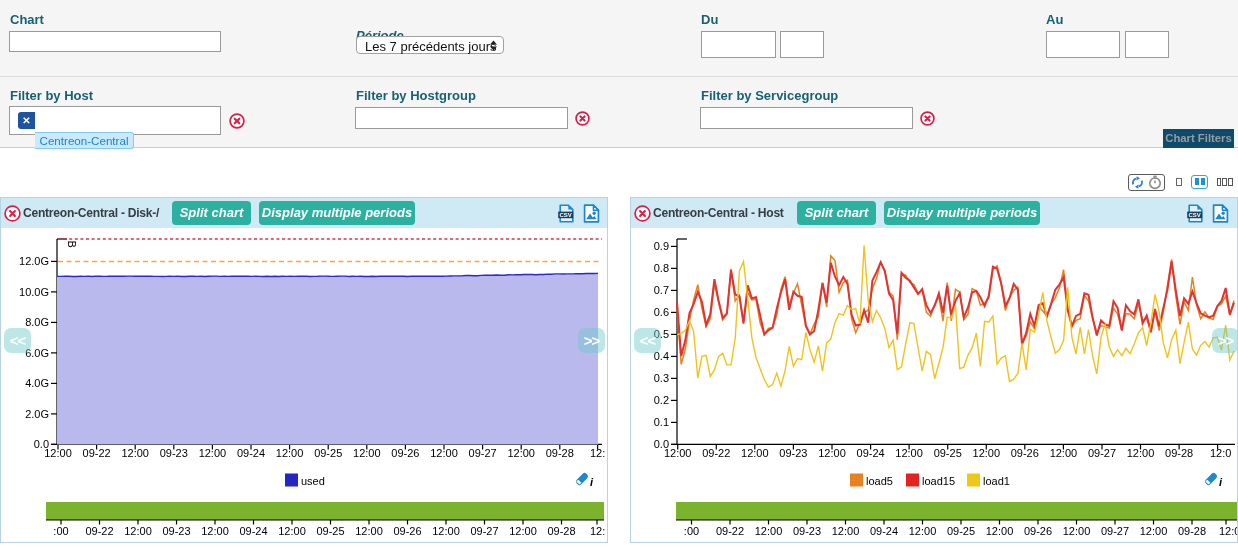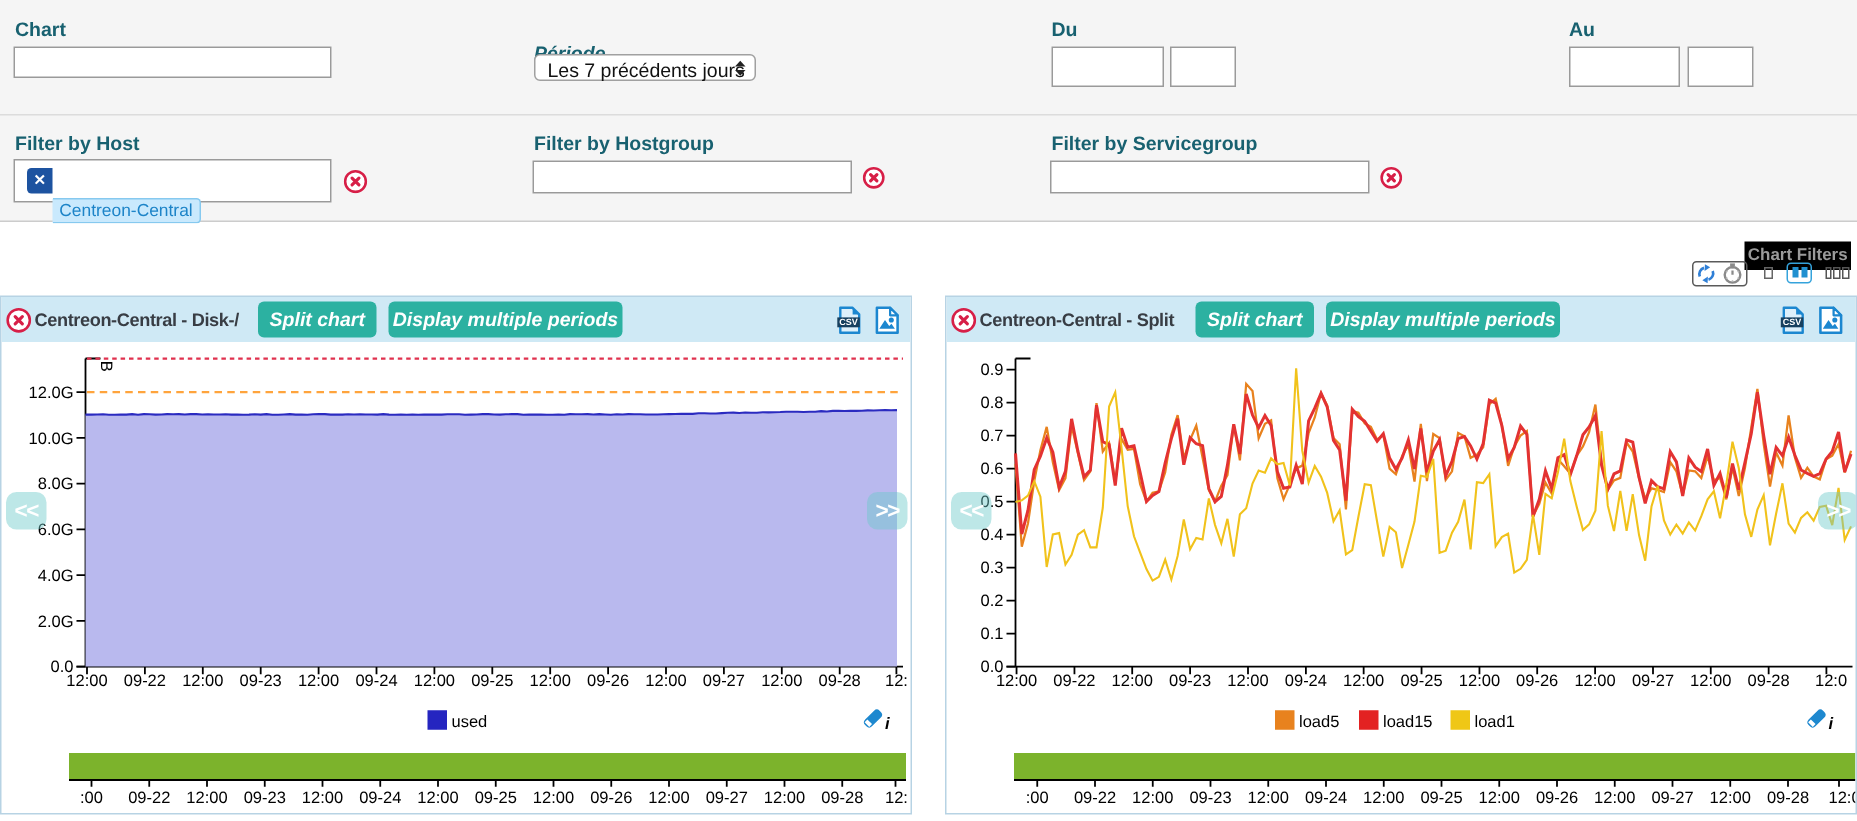--- a/index.html
+++ b/index.html
@@ -61,21 +61,21 @@
       <path d="M5.4,5.4 L9.6,9.6 M9.6,5.4 L5.4,9.6" stroke="#d71f47" stroke-width="2.1" stroke-linecap="round"></path>
     </svg></div>
 
 <div class="lbl" style="left:701px;top:88px;">Filter by Servicegroup</div>
 <div class="inp" style="left:700px;top:107px;width:213px;height:22px;"></div>
 <div class="abs" style="left:920px;top:111px;"><svg width="15" height="15" viewBox="0 0 15 15">
       <circle cx="7.5" cy="7.5" r="6.4" fill="#fff" stroke="#d71f47" stroke-width="1.7"></circle>
       <path d="M5.4,5.4 L9.6,9.6 M9.6,5.4 L5.4,9.6" stroke="#d71f47" stroke-width="2.1" stroke-linecap="round"></path>
     </svg></div>
 
-<div class="abs" style="left:1163px;top:129px;width:71px;height:19px;background:#000000;color:#9a9a9a;font-size:11.3px;font-weight:bold;text-align:center;line-height:19px;white-space:nowrap;margin-top:32px;">Chart Filters</div>
+<div class="abs" style="left:1163px;top:129px;width:71px;height:19px;background:#0c4a6e;color:#9a9a9a;font-size:11.3px;font-weight:bold;text-align:center;line-height:19px;white-space:nowrap;">Chart Filters</div>
 
 <div class="abs" style="left:1128px;top:174px;width:37px;height:17px;border:1.8px solid #5a5a5a;border-radius:3px;"></div>
 <svg class="abs" style="left:1131px;top:176px;" width="13" height="13" viewBox="0 0 13 13">
   <path d="M2.2,8.3 A4.3,4.3 0 0 1 5,2.6" fill="none" stroke="#2f7fd6" stroke-width="1.8"></path>
   <path d="M10.8,4.7 A4.3,4.3 0 0 1 8,10.4" fill="none" stroke="#2f7fd6" stroke-width="1.8"></path>
   <path d="M5.6,0.2 L9.1,2.2 L5.4,4.6 z" fill="#2f7fd6"></path>
   <path d="M7.4,12.8 L3.9,10.8 L7.6,8.4 z" fill="#2f7fd6"></path>
 </svg>
 <svg class="abs" style="left:1148px;top:175px;" width="14" height="15" viewBox="0 0 14 15">
   <circle cx="7" cy="8.2" r="5.2" fill="none" stroke="#8a8a8a" stroke-width="1.6"></circle>
@@ -224,21 +224,21 @@
   <div class="nav" style="left:3px;top:130px;">&lt;&lt;</div>
   <div class="nav" style="left:577px;top:130px;">&gt;&gt;</div>
 </div>
 
 <div class="panel" style="left:630px;">
   <div class="phead"></div>
   <div class="abs" style="left:3px;top:7px;"><svg width="17" height="17" viewBox="0 0 17 17">
         <circle cx="8.5" cy="8.5" r="7.4" fill="#fff" stroke="#d71f47" stroke-width="1.7"></circle>
         <path d="M6.1,6.1 L10.9,10.9 M10.9,6.1 L6.1,10.9" stroke="#d71f47" stroke-width="2.1" stroke-linecap="round"></path>
       </svg></div>
-  <div class="ptitle">Centreon-Central - Split</div>
+  <div class="ptitle">Centreon-Central - Host</div>
   <div class="tbtn" style="left:166px;width:79px;">Split chart</div>
   <div class="tbtn" style="left:253px;width:156px;">Display multiple periods</div>
   <div class="abs" style="left:555px;top:6px;"><svg width="19" height="19" viewBox="0 0 19 19">
         <path d="M3.2,1.2 h8.2 l4.4,4.4 v12.2 h-12.6 z" fill="#ddf0fb" stroke="#1c87d0" stroke-width="1.6" stroke-linejoin="round"></path>
         <path d="M11.4,1.2 v4.4 h4.4 z" fill="#1c87d0"></path>
         <rect x="1.2" y="7.6" width="15" height="6.6" fill="#17405f"></rect>
         <text x="8.7" y="12.9" font-family="Liberation Sans,sans-serif" font-size="6" font-weight="bold" fill="#fff" text-anchor="middle">CSV</text>
       </svg></div>
   <div class="abs" style="left:580px;top:6px;"><svg width="19" height="19" viewBox="0 0 19 19">
         <path d="M2.6,1.2 h8.8 l5,5 v11.6 h-13.8 z" fill="#fff" stroke="#1c87d0" stroke-width="1.7" stroke-linejoin="round"></path>

